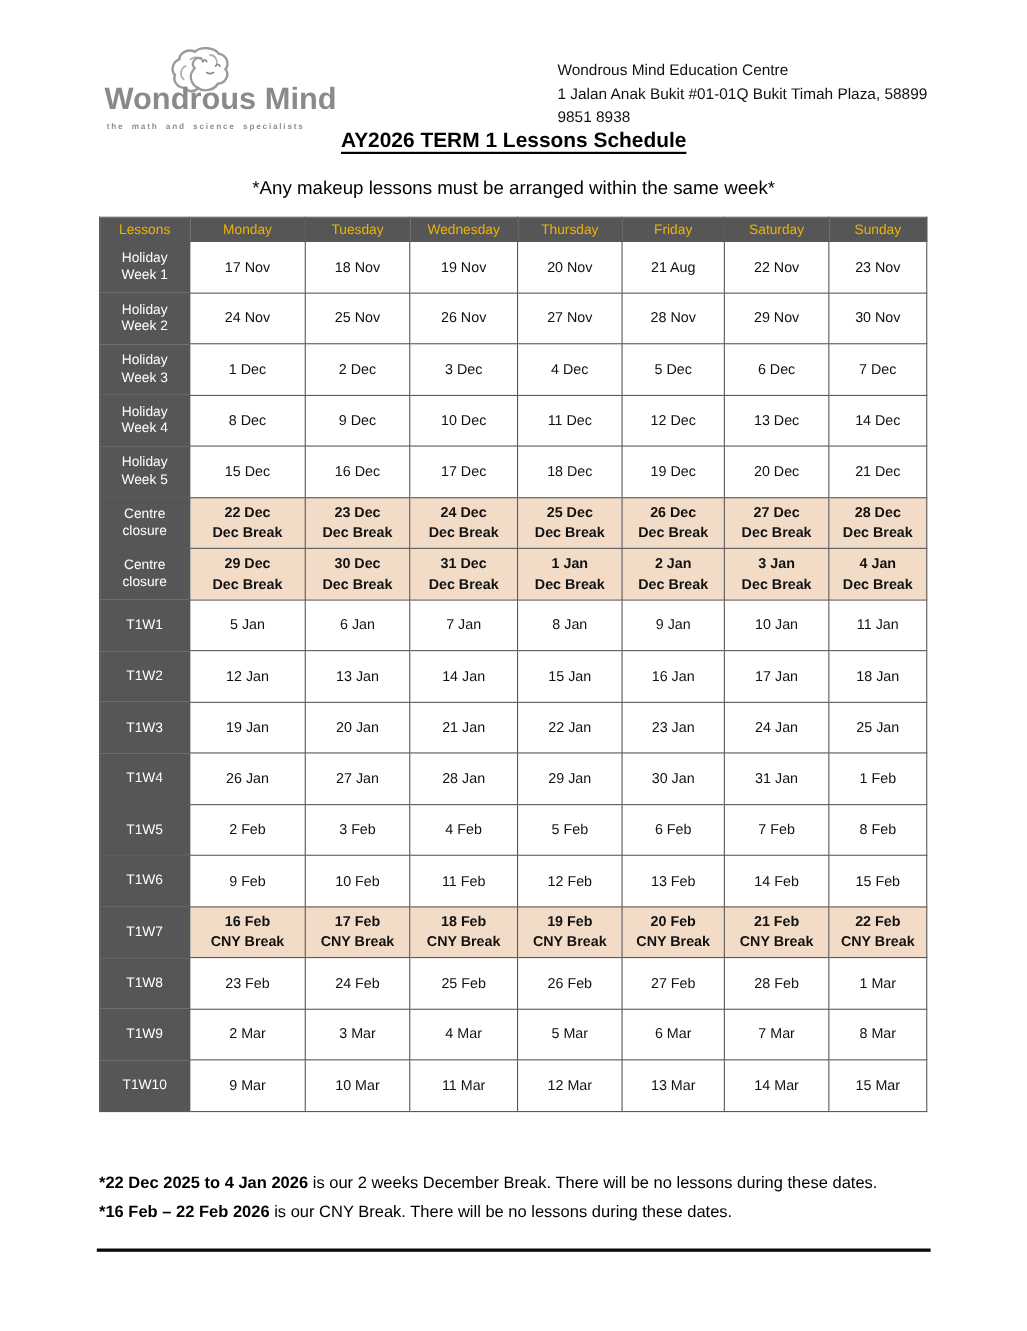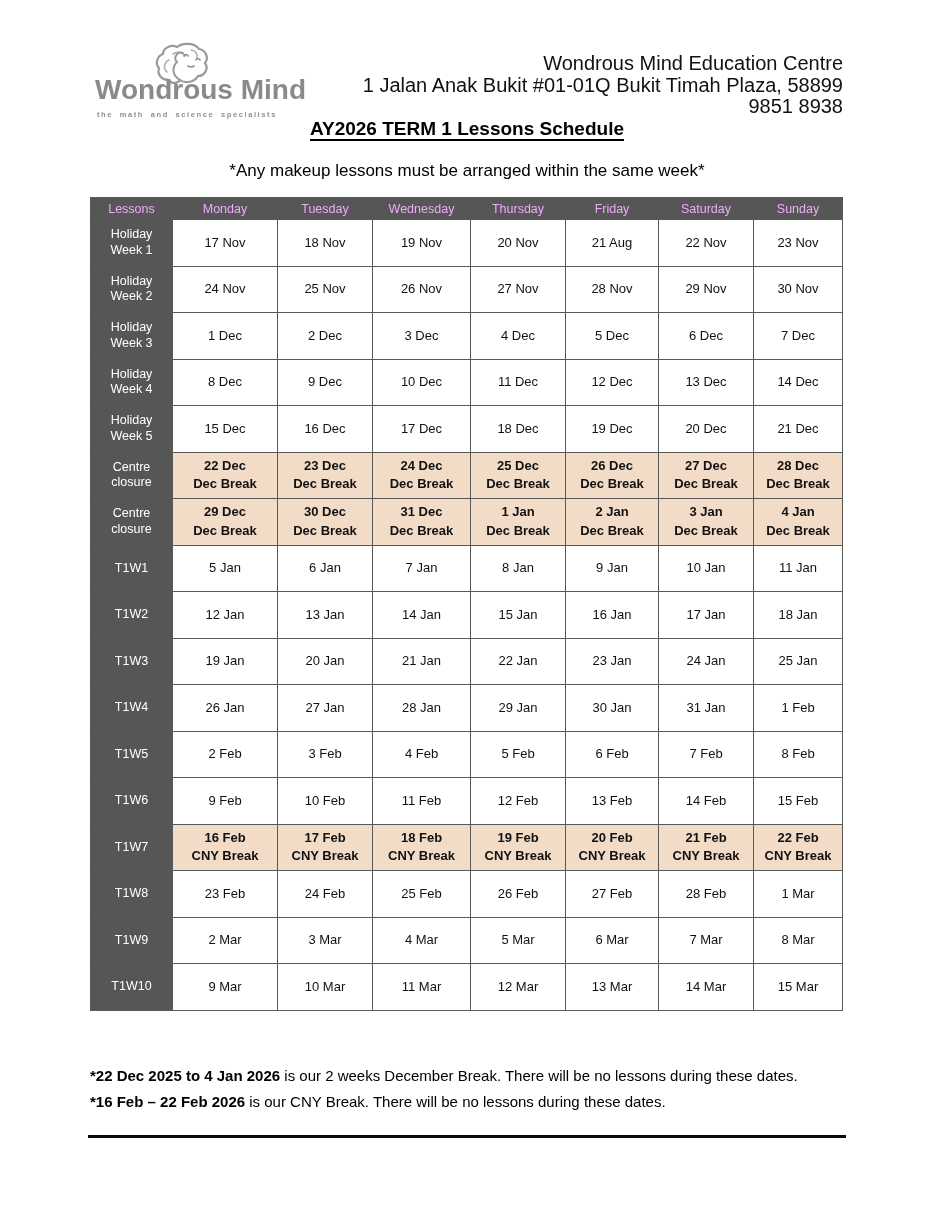--- a/index.html
+++ b/index.html
@@ -22,21 +22,21 @@
   }
   .logo-tagline {
     position: absolute; left: 2px; top: 68px;
     font-size: 7.5px; font-weight: 700; color: #8f8f8f;
     letter-spacing: 1.6px; word-spacing: 3px; white-space: nowrap;
   }
 
   
   .contact {
     position: absolute; right: 91px; top: 53px;
-    text-align: right; font-size: 20px; line-height: 21.5px; color: #111;
+    font-size: 14px; line-height: 21.5px; color: #111;
   }
 
   
   .title {
     position: absolute; left: 0; top: 118px; width: 100%;
     text-align: center; font-size: 19px; font-weight: 700; color: #000;
   }
   .title .u-title {
     text-decoration: underline;
     text-decoration-thickness: 2px;
@@ -51,21 +51,21 @@
   table.schedule {
     position: absolute; left: 90px; top: 197px;
     border-collapse: collapse; table-layout: fixed;
   }
   .schedule th, .schedule td {
     border: 1px solid var(--border, #595959);
     text-align: center; vertical-align: middle;
   }
   .schedule thead th {
     background: var(--header-bg, #565656);
-    color: #f0abfc; font-weight: 400; font-size: 12.5px;
+    color: #eab308; font-weight: 400; font-size: 12.5px;
     height: 22px; padding: 0 2px;
   }
   .schedule tbody td {
     height: 46.5px; font-size: 13px; background: #fff; color: #111;
     padding: 0 2px;
   }
   .schedule td.rowlabel {
     background: var(--header-bg, #565656);
     color: #fff; font-size: 12.5px; line-height: 15.5px;
     white-space: pre-line;

